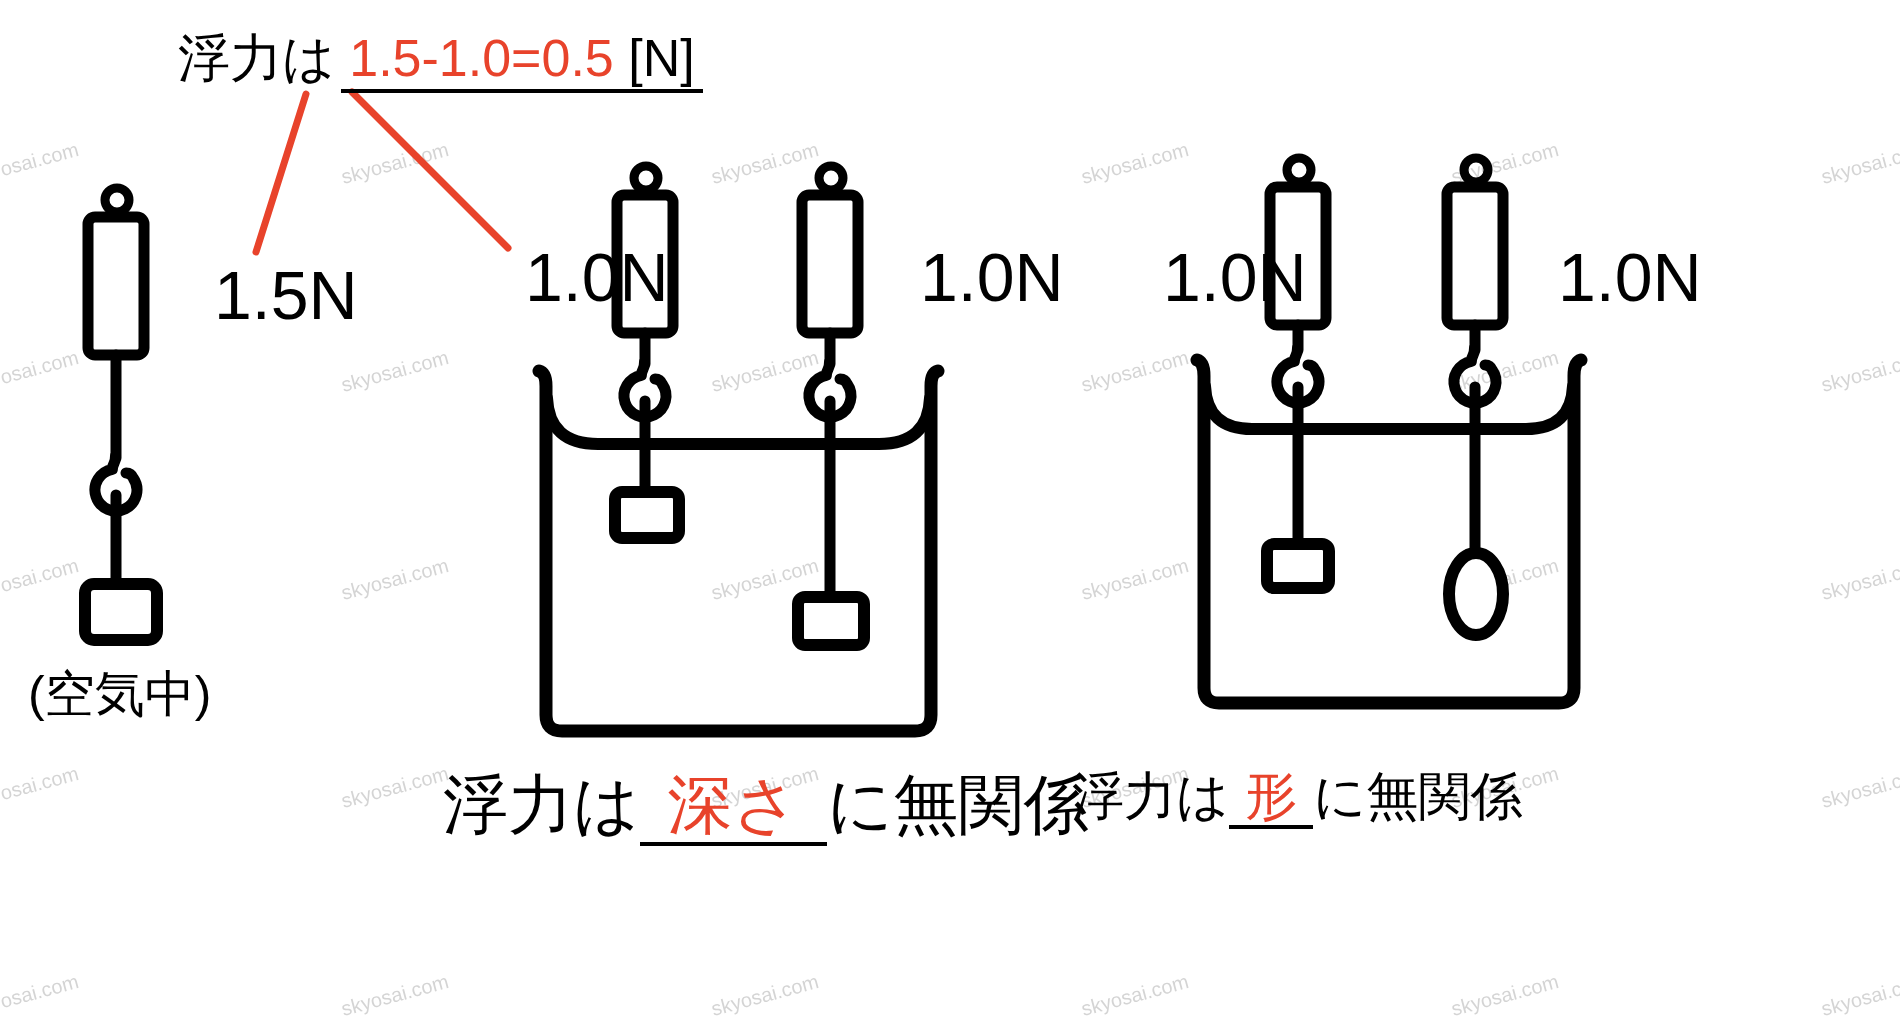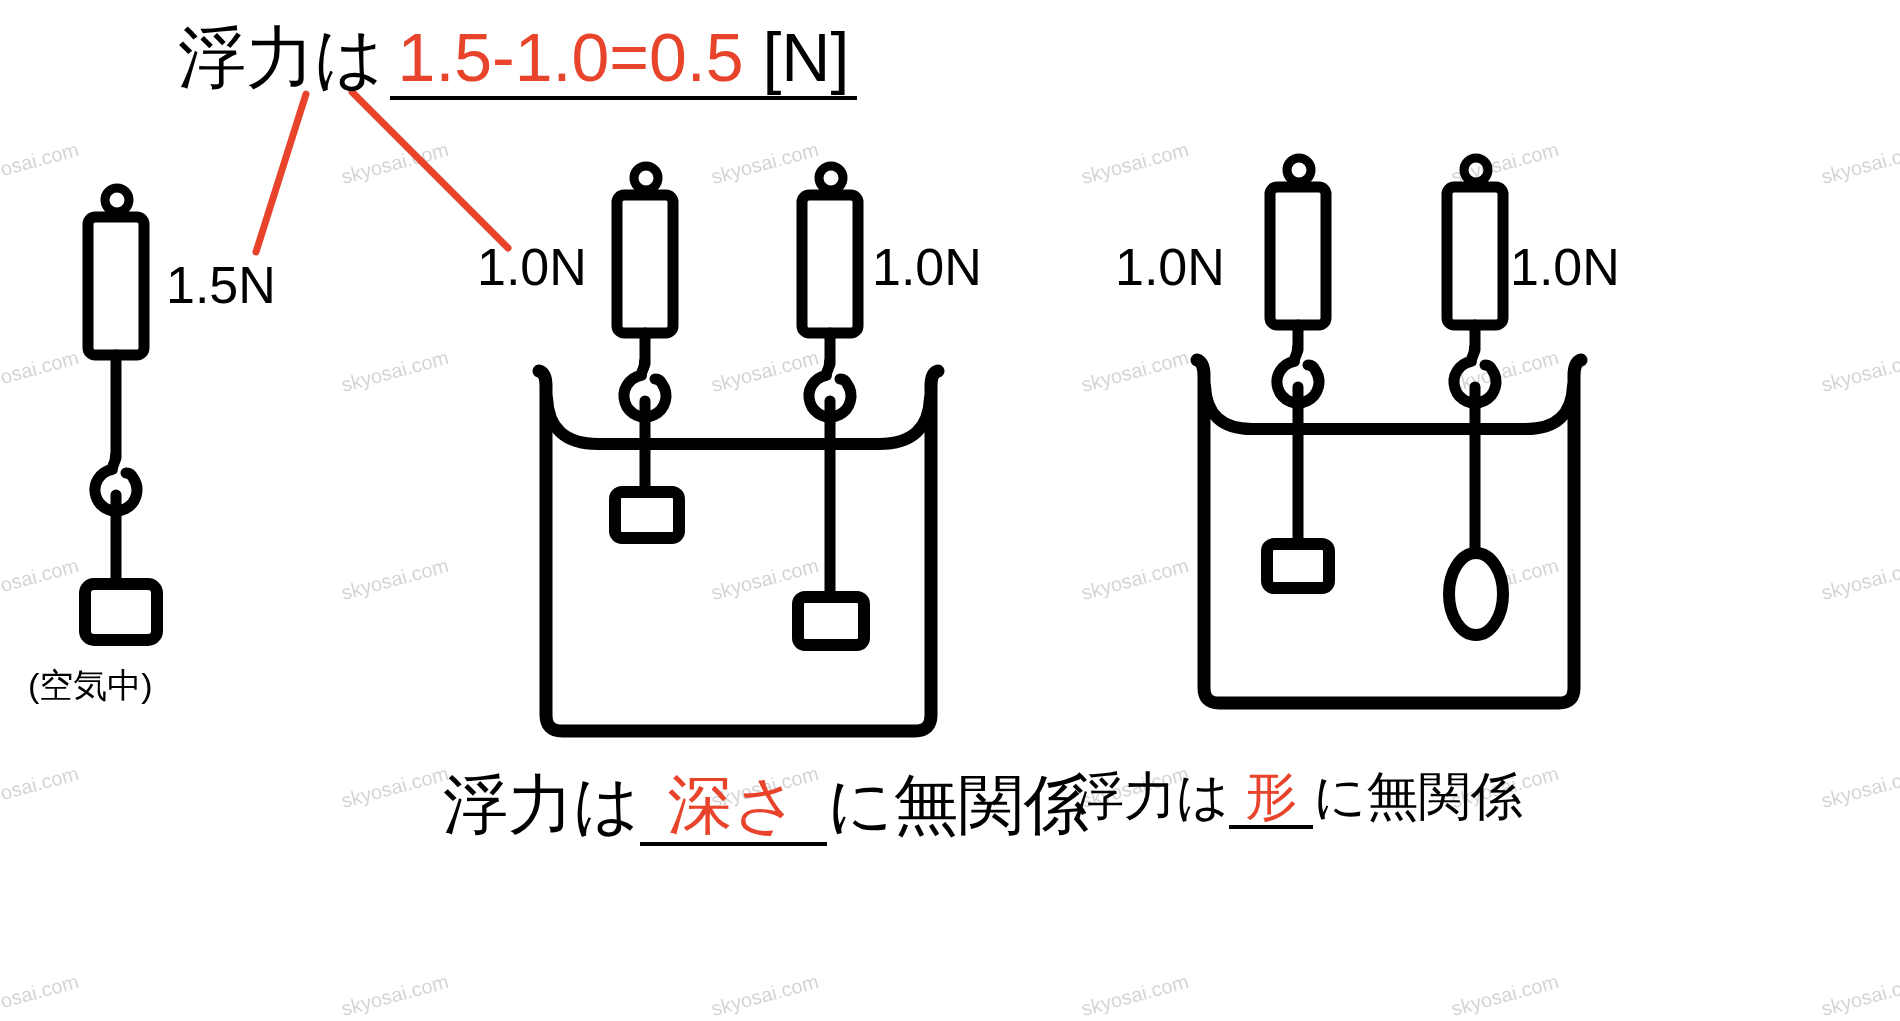--- a/index.html
+++ b/index.html
@@ -2,30 +2,30 @@
 <html><head>
 <meta charset="utf-8">
 <style>
   html,body{margin:0;padding:0;background:#fff;}
   #stage{
     position:relative;width:1900px;height:1021px;background:#ffffff;
     overflow:hidden;font-family:"Liberation Sans","DejaVu Sans",sans-serif;color:#000;
   }
   #lineart{position:absolute;left:0;top:0;}
   .txt{position:absolute;white-space:nowrap;line-height:1.15;}
-  .formula{left:178px;top:18px;font-size:68px;text-align:right;}
+  .formula{left:178px;top:29px;font-size:52px;text-align:right;}
   .u{display:inline-block;border-bottom:4px solid #000;padding:0 8px;margin-left:6px;}
   .red{color:#e8432b;}
-  .reading{font-size:52px;}
+  .reading{font-size:68px;margin-left:48px;}
   .r-air{left:166px;top:256px;}
   .r-d1{left:477px;top:238px;}
   .r-d2{left:872px;top:238px;}
   .r-s1{left:1115px;top:238px;}
   .r-s2{left:1510px;top:238px;}
-  .cap-air{left:28px;top:666px;font-size:34px;}
+  .cap-air{left:28px;top:666px;font-size:50px;}
   .cap-depth{left:443px;top:768px;font-size:65px;}
   .notes{left:1072px;top:758px;font-size:52px;line-height:77px;}
   .blank{display:inline-block;border-bottom:4px solid #000;padding:0 28px;line-height:1.12;}
   .blank.narrow{padding:0 16px;}
   .wm{position:absolute;font-size:20px;color:rgba(120,120,120,0.32);
       transform:rotate(-15deg);white-space:nowrap;pointer-events:none;}
 </style>
 </head>
 <body>
 

